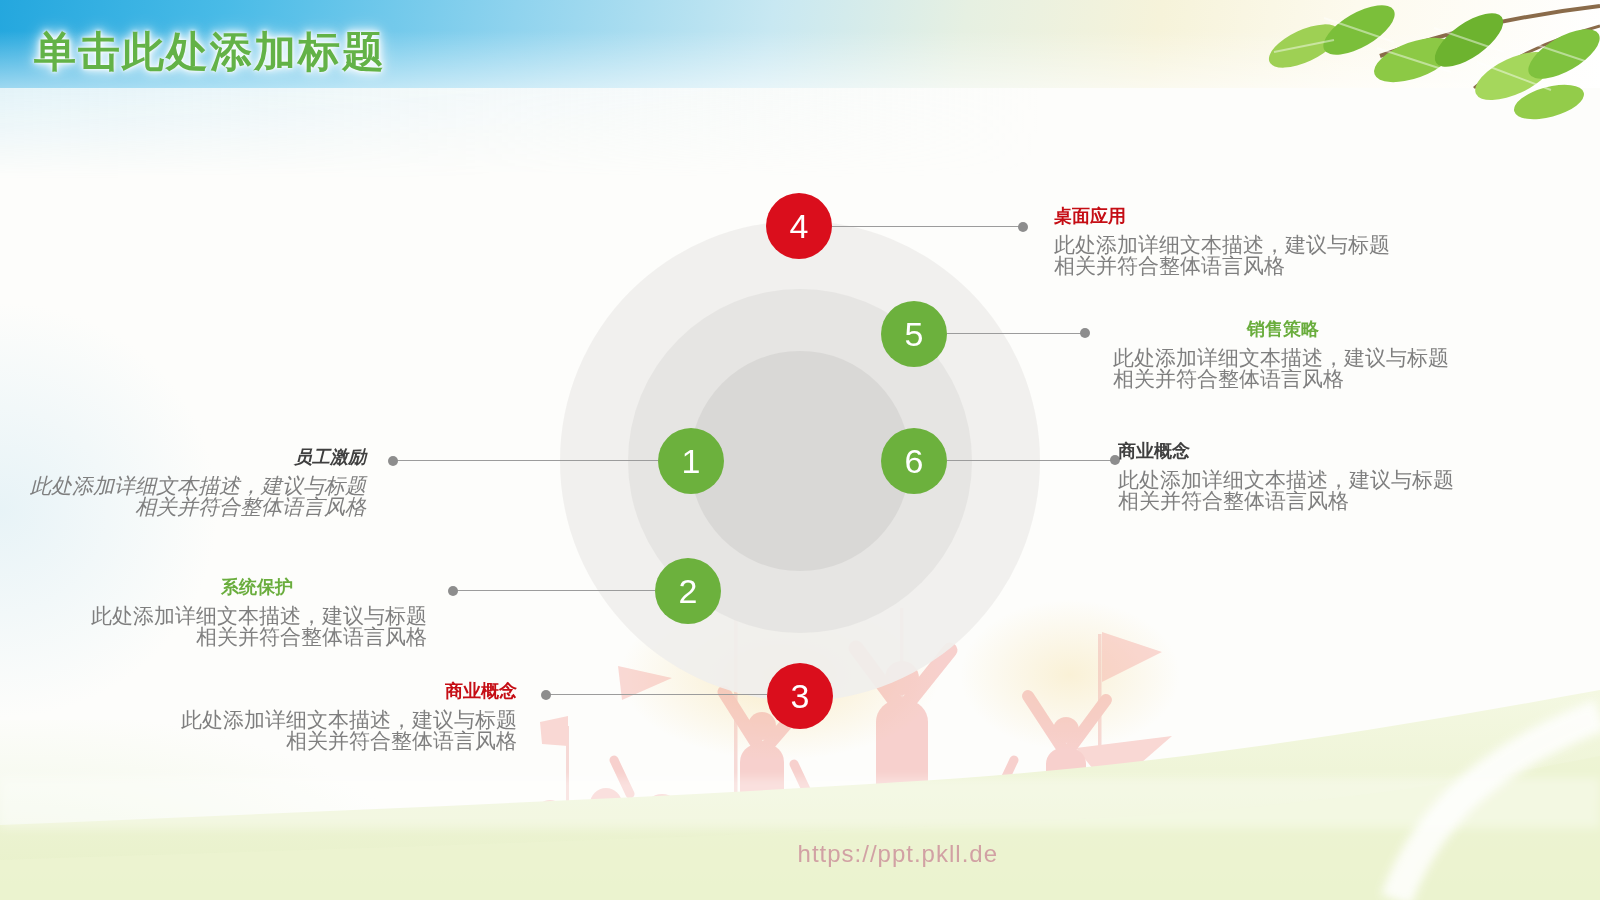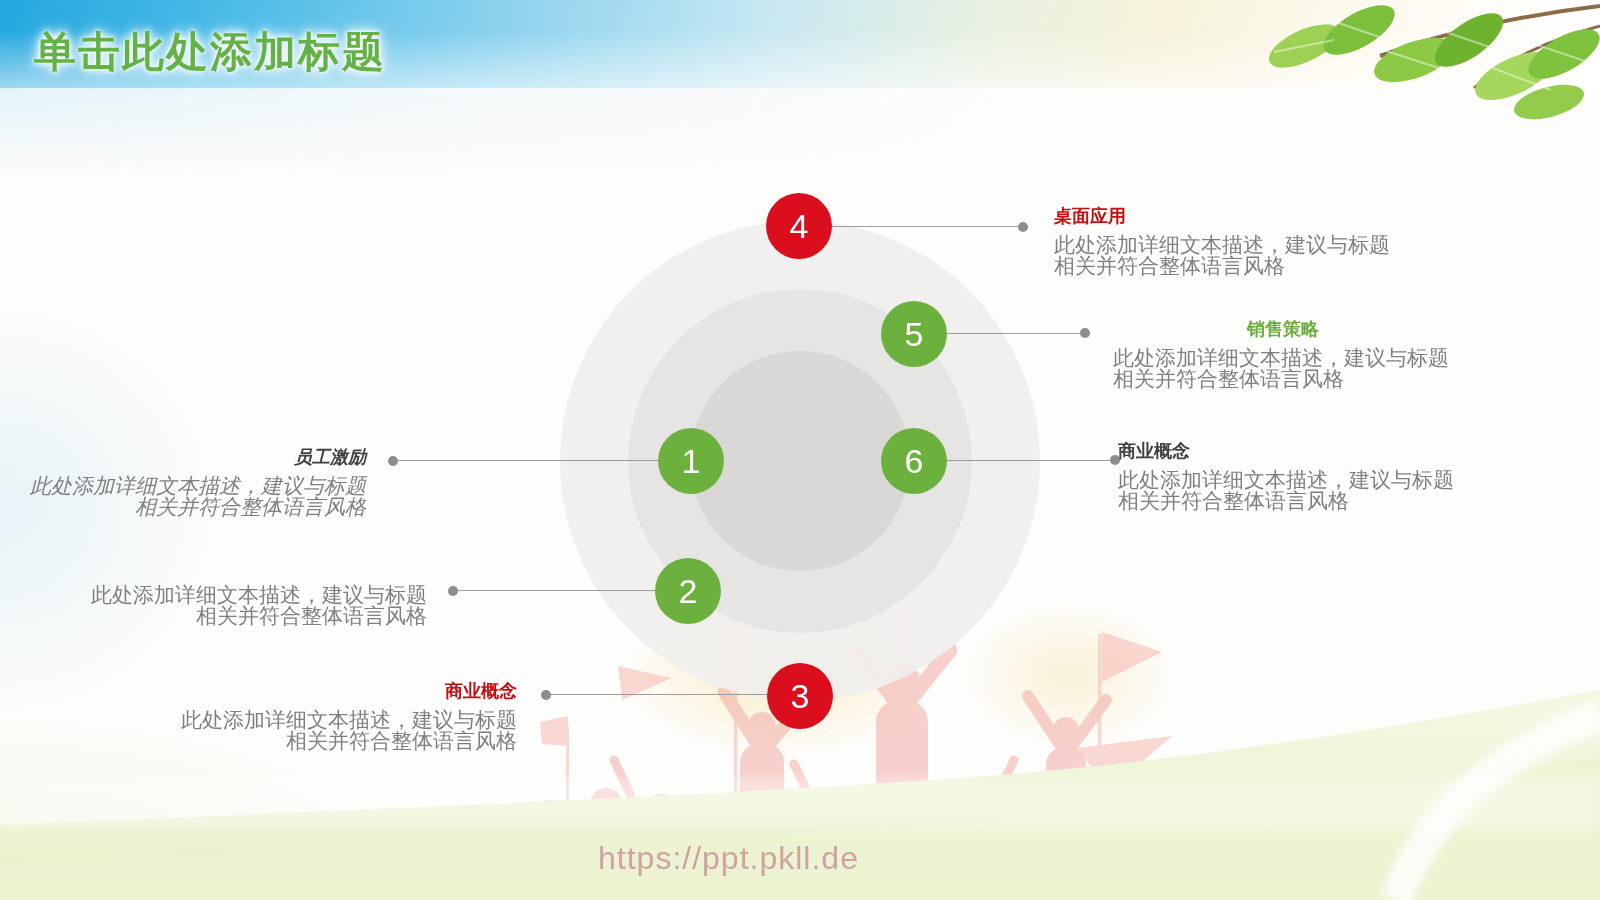--- a/index.html
+++ b/index.html
@@ -66,22 +66,22 @@
   .tblock.right-align{text-align:right;}
   .label.c-dark{color:#3f3f3f;}
   .label.c-green{color:#6aad3d;text-align:center;}
   .label.c-red{color:#c50d14;}
 
   
   .hills{left:0;top:660px;width:1600px;height:240px;}
   .crowd{left:510px;top:608px;width:680px;height:230px;opacity:.42;}
   .leaves{left:1262px;top:0;width:338px;height:128px;}
   .watermark{
-    left:598px;top:840px;width:400px;text-align:left;
-    font-size:32px;color:rgba(203,140,152,.8);letter-spacing:1px;
+    left:598px;top:840px;width:400px;text-align:right;
+    font-size:24px;color:rgba(203,140,152,.8);letter-spacing:1px;
   }
 </style>
 </head>
 <body>
 
 <div class="abs header-band"></div>
 <div class="abs header-fade"></div>
 <div class="abs slide-title">单击此处添加标题</div>
 
 <svg class="abs leaves" viewBox="0 0 338 128">
@@ -198,20 +198,21 @@
   </div>
 
 <div class="abs tblock right-align" style="left:26px;top:447px;font-style:italic;">
   <div class="label c-dark">员工激励</div>
   <div class="desc">
     <div>此处添加详细文本描述，建议与标题</div>
     <div>相关并符合整体语言风格</div>
   </div>
 </div>
 <div class="abs tblock right-align" style="left:87px;top:577px;">
+  <div class="label c-green">系统保护</div>
   <div class="desc">
     <div>此处添加详细文本描述，建议与标题</div>
     <div>相关并符合整体语言风格</div>
   </div>
 </div>
 <div class="abs tblock right-align" style="left:177px;top:681px;">
   <div class="label c-red">商业概念</div>
   <div class="desc">
     <div>此处添加详细文本描述，建议与标题</div>
     <div>相关并符合整体语言风格</div>

